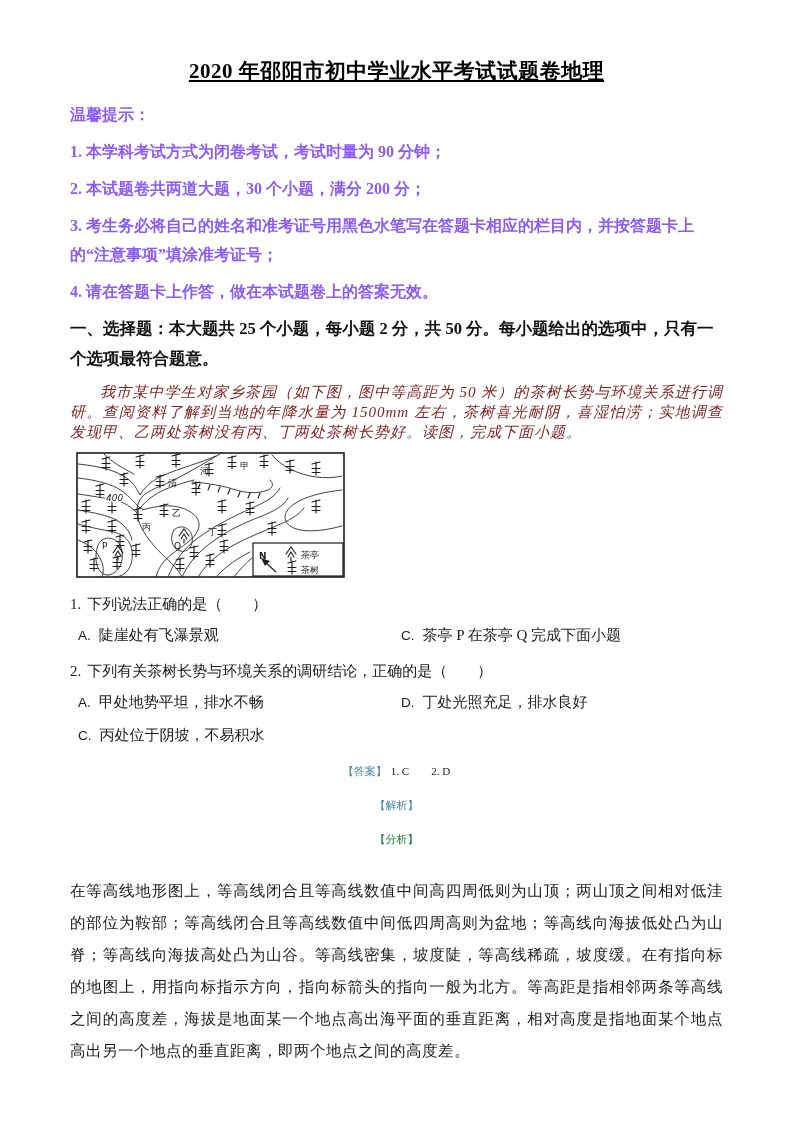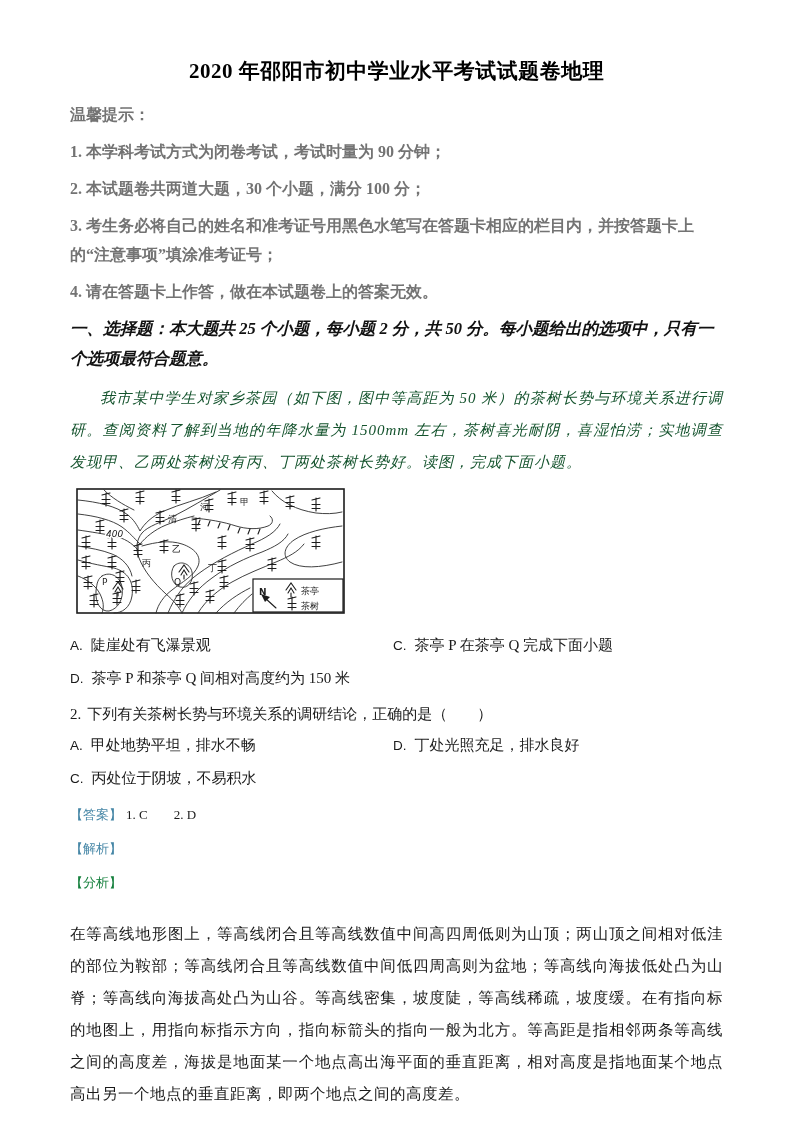--- a/index.html
+++ b/index.html
@@ -11,45 +11,46 @@
     box-sizing:border-box;
     padding:56px 70px 0 70px;
     font-family:"Liberation Serif", serif;
     color:#1a1a1a;
     overflow:hidden;
   }
   .title {
     font-size:21px; font-weight:bold; text-align:center;
     margin:0 0 14px 0; line-height:30px; color:#000;
     letter-spacing:.5px;
+    text-decoration:underline;
   }
   .notice-p {
     font-size:16px; font-weight:bold; line-height:29px;
-    margin:0 0 8px 0; color:#737373;
+    margin:0 0 8px 0; color:#8b5cf6;
   }
   .section-header {
     font-size:16.5px; font-weight:bold; line-height:30px;
-    margin:4px 0 8px 0; color:#111;font-style:italic;
+    margin:4px 0 8px 0; color:#111;
   }
   .intro {
-    font-size:15px; font-style:italic; line-height:32px;
+    font-size:15px; font-style:italic; line-height:20px;
     letter-spacing:1px; text-indent:2em; text-align:justify;
-    margin:0 0 10px 0; color:#14532d;
+    margin:0 0 10px 0; color:#7f1d1d;
   }
   .map-wrap { margin:4px 0 14px 6px; width:270px; }
   .map-wrap svg { display:block; }
   .q-stem { font-size:15px; margin:8px 0 4px 0; line-height:22px; }
   .q-num { margin-right:6px; }
   .opts {
     display:grid; grid-template-columns:323px 1fr;
-    margin:0 0 4px 0;
+    margin:0 0 4px 8px;
   }
   .opt { font-size:15px; line-height:33px; }
   .opt-label { margin-right:8px; font-family:"Liberation Sans", sans-serif; font-size:13.5px; }
-  .tag-line { font-size:13px; line-height:31px; margin:3px 0; }
+  .tag-line { font-size:11px; line-height:31px; margin:3px 0;text-align:center; }
   .tag-teal { color:#4586a6; }
   .tag-black { color:#15803d; }
   .ans-value { margin-left:4px; }
   .analysis-text {
     font-size:15.5px; line-height:32px; text-align:justify;
     letter-spacing:.5px; margin:20px 0 0 0;
   }
   .map-text {
     font-family:"DejaVu Sans", sans-serif;
     font-size:9px; fill:#1c1c1c;
@@ -60,21 +61,21 @@
 </style>
 </head>
 <body>
 
 <div class="page">
 
   <h1 class="title">2020 年邵阳市初中学业水平考试试题卷地理</h1>
 
   <p class="notice-p">温馨提示：</p>
   <p class="notice-p">1. 本学科考试方式为闭卷考试，考试时量为 90 分钟；</p>
-  <p class="notice-p">2. 本试题卷共两道大题，30 个小题，满分 100 分；</p>
+  <p class="notice-p">2. 本试题卷共两道大题，30 个小题，满分 200 分；</p>
   <p class="notice-p">3. 考生务必将自己的姓名和准考证号用黑色水笔写在答题卡相应的栏目内，并按答题卡上的“注意事项”填涂准考证号；</p>
   <p class="notice-p">4. 请在答题卡上作答，做在本试题卷上的答案无效。</p>
 
   <p class="section-header">一、选择题：本大题共 25 个小题，每小题 2 分，共 50 分。每小题给出的选项中，只有一个选项最符合题意。</p>
 
   <p class="intro">我市某中学生对家乡茶园（如下图，图中等高距为 50 米）的茶树长势与环境关系进行调研。查阅资料了解到当地的年降水量为 1500mm 左右，茶树喜光耐阴，喜湿怕涝；实地调查发现甲、乙两处茶树没有丙、丁两处茶树长势好。读图，完成下面小题。</p>
 
   <div class="map-wrap">
     <svg width="270" height="127" viewBox="0 0 270 127" xmlns="http://www.w3.org/2000/svg">
       <defs>
@@ -170,24 +171,24 @@
         <polygon points="185,106 194,109 189,114" fill="#1c1c1c"></polygon>
         <use href="#g-pav" x="215" y="102"></use>
         <text class="map-text" x="225" y="106">茶亭</text>
         <use href="#g-tree" x="216" y="117"></use>
         <text class="map-text" x="225" y="121">茶树</text>
       </g>
     </svg>
   </div>
 
   <div>
+    <p class="q-stem"><span class="q-num">1.</span><span>下列说法正确的是（　　）</span></p>
     <div class="opts">
       <div class="opt"><span class="opt-label">A.</span><span>陡崖处有飞瀑景观</span></div>
       <div class="opt"><span class="opt-label">C.</span><span>茶亭 P 在茶亭 Q 完成下面小题</span></div>
-      <div class="opt"><span class="opt-label">D.</span><span>茶亭 P 和茶亭 Q 间相对高度约为 150 米</span></div>
     </div>
   </div>
 
   <div>
     <p class="q-stem"><span class="q-num">2.</span><span>下列有关茶树长势与环境关系的调研结论，正确的是（　　）</span></p>
     <div class="opts">
       <div class="opt"><span class="opt-label">A.</span><span>甲处地势平坦，排水不畅</span></div>
       <div class="opt"><span class="opt-label">D.</span><span>丁处光照充足，排水良好</span></div>
       <div class="opt"><span class="opt-label">C.</span><span>丙处位于阴坡，不易积水</span></div>
     </div>

